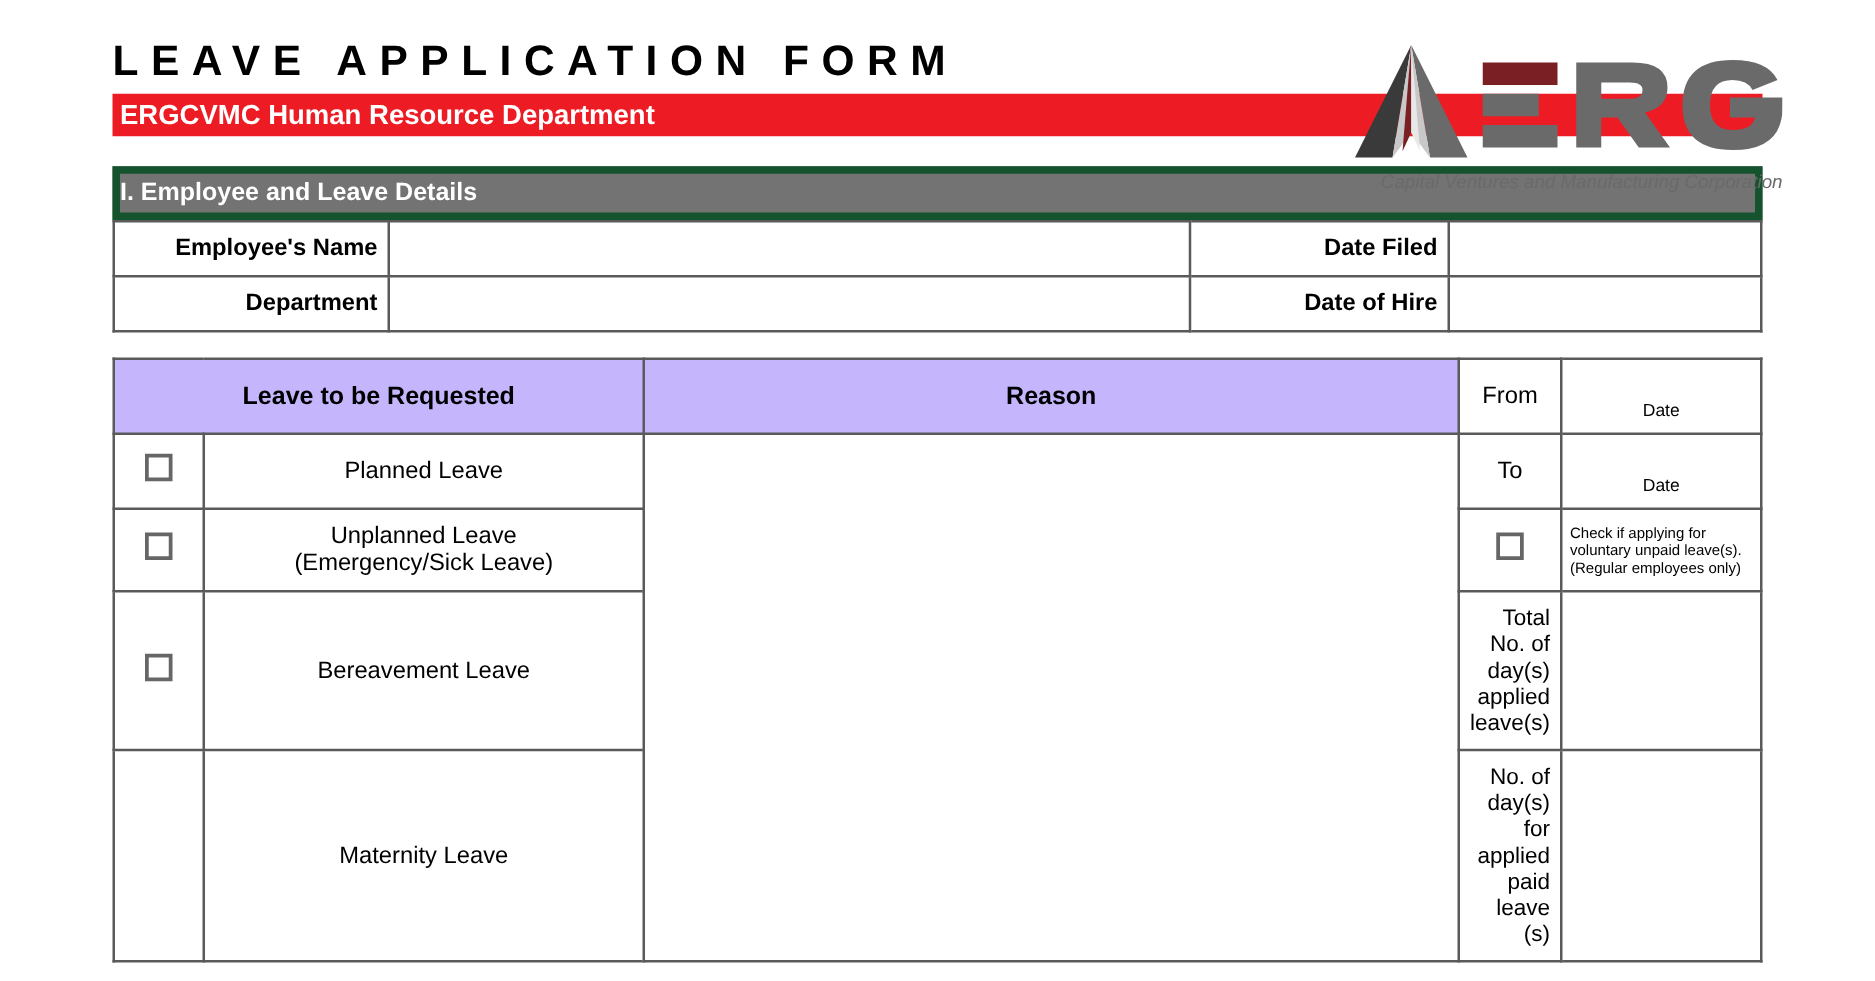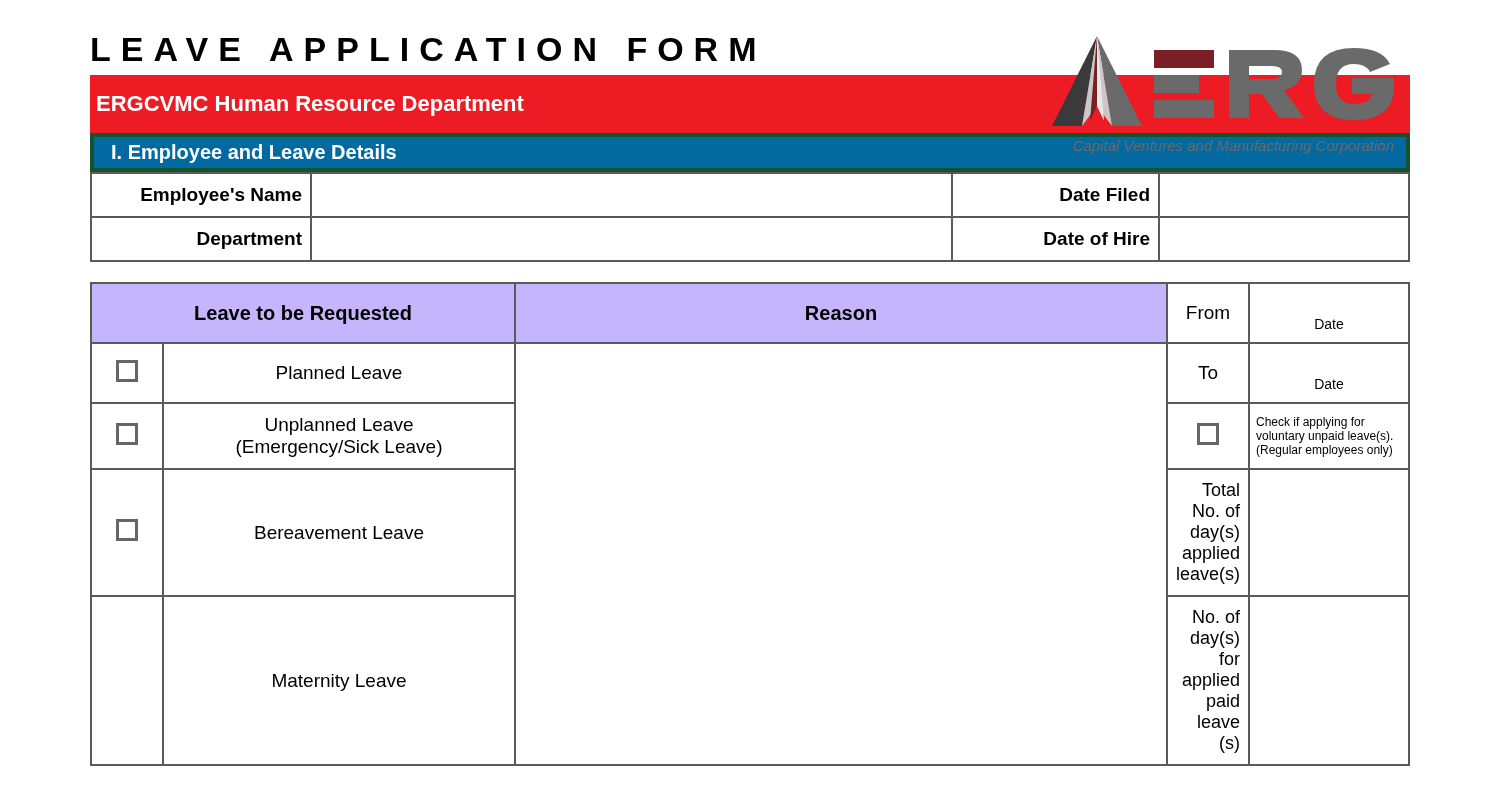--- a/index.html
+++ b/index.html
@@ -16,21 +16,21 @@
     padding: 30px 90px 0 90px;
     position: relative;
   }
   .form-code {
     font-size: 14px;
     color: #000;
     margin-bottom: 60px;
   }
   .logo-wrap {
     position: absolute;
-    right: 106px;
+    right: 74px;
     top: 36px;
     width: 330px;
     text-align: right;
   }
   .logo-row {
     display: flex;
     align-items: center;
     justify-content: flex-end;
     gap: 12px;
   }
@@ -56,29 +56,30 @@
     font-weight: 700;
     letter-spacing: 10px;
     color: #000;
     margin: 0 0 6px 0;
   }
   .red-bar {
     background: #ed1c24;
     color: #fff;
     font-size: 22px;
     font-weight: 700;
-    padding: 16px 6px;
+    padding: 4px 6px;
+    margin-bottom: 24px;
   }
   .section-header {
-    background: #0369a1;
+    background: #737373;
     color: #fff;
     font-size: 20px;
     font-weight: 600;
-    padding: 4px 17px;
-    border: 4px solid #14532d;
+    padding: 4px 0;
+    border: 6px solid #14532d;
   }
   table {
     border-collapse: collapse;
     width: 100%;
   }
   table.emp-table { margin-bottom: 20px; }
   table td, table th {
     border: 2px solid #5a5a5a;
     padding: 10px 8px;
     font-size: 19px;

